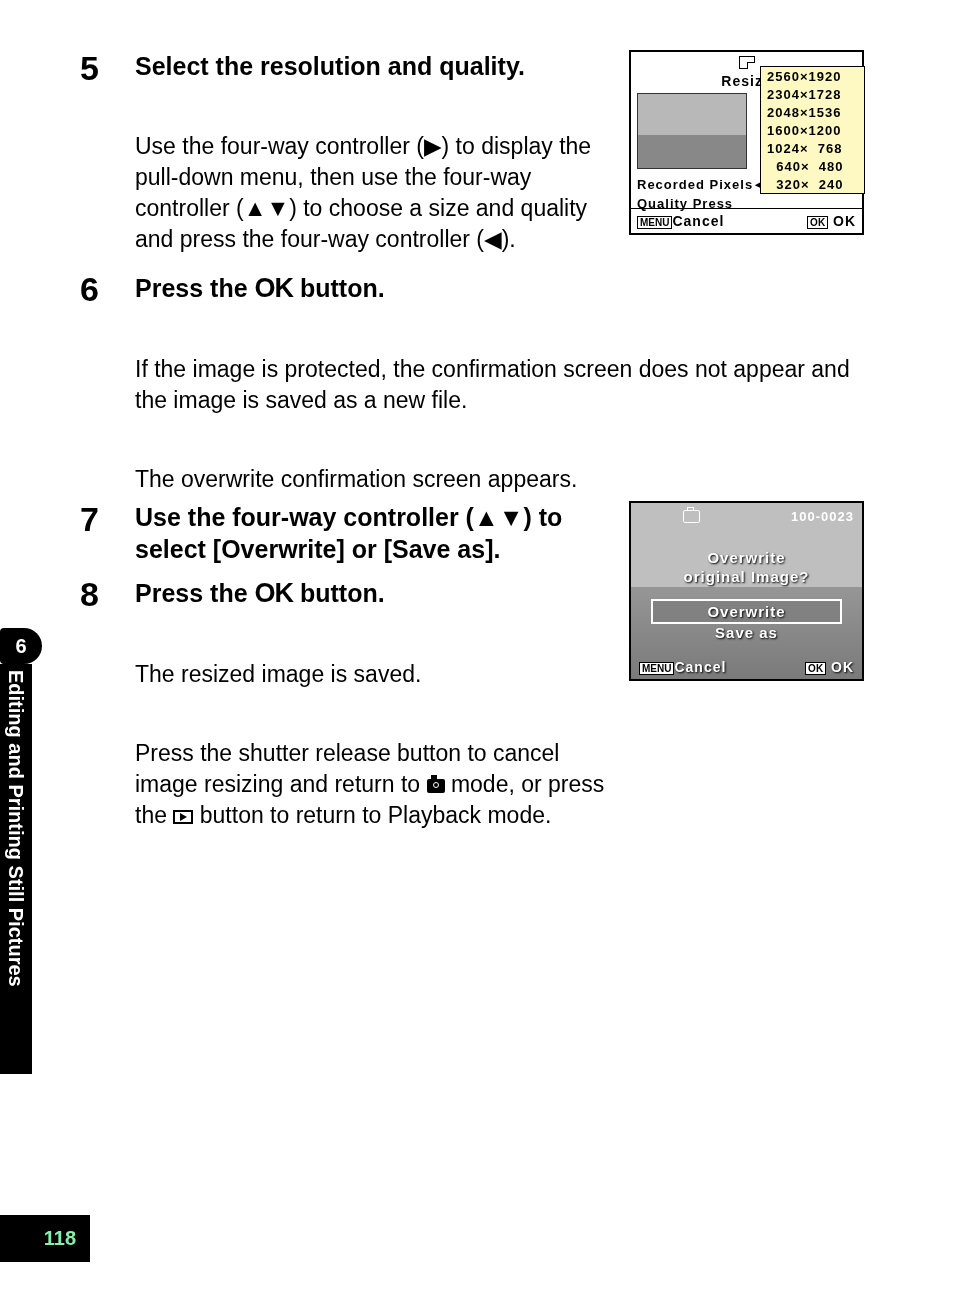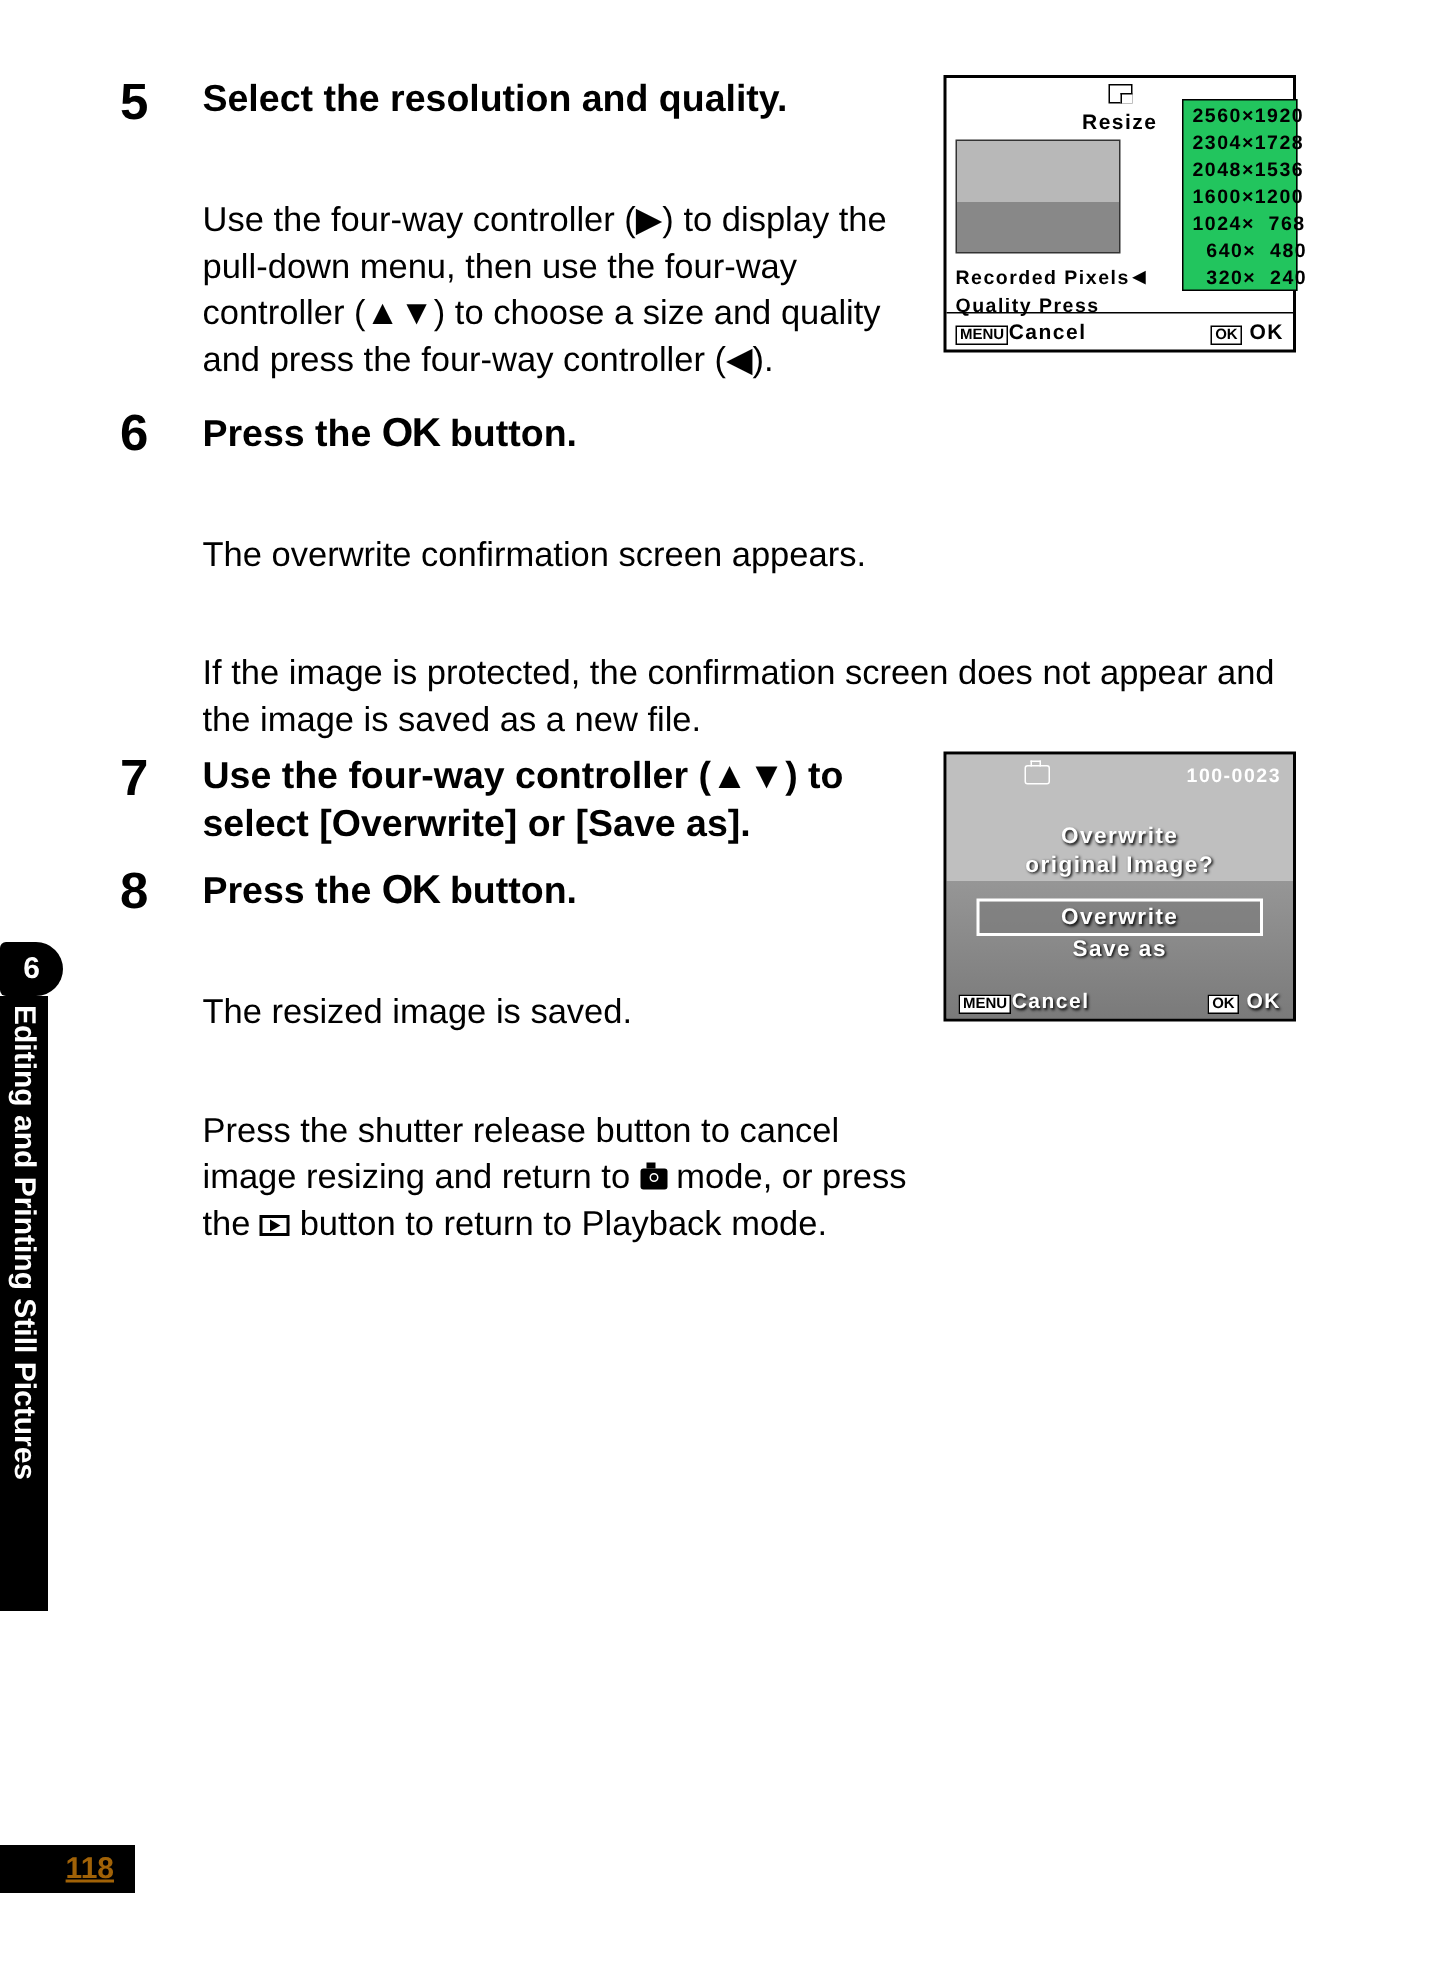--- a/index.html
+++ b/index.html
@@ -16,42 +16,42 @@
 
   .content-col { display: flex; gap: 18px; align-items: flex-start; }
   .text-col { flex: 1; }
 
   
   .lcd { border: 2px solid #000; background: #fff; font-family: Arial, sans-serif; font-weight: bold; letter-spacing: 1px; position: relative; }
   .lcd1 { width: 235px; height: 185px; flex-shrink: 0; }
   .lcd1-title { font-size: 14px; padding: 4px 6px; display: flex; align-items: center; gap: 4px; flex-direction: column; }
   .lcd1-thumb { width: 110px; height: 76px; margin: 0 6px 6px 6px; background: linear-gradient(#b8b8b8 0%, #b8b8b8 55%, #888 55%, #888 100%); border: 1px solid #333; position: relative; }
   .lcd1-row { font-size: 13px; padding: 2px 6px; display:flex; align-items:center; gap:2px;}
-  .lcd1-dd { border: 1.5px solid #000; width: 77px; position: absolute; top: 14px; right: -3px; background:#22c55e;}
+  .lcd1-dd { border: 1.5px solid #000; width: 105px; position: absolute; top: 14px; right: -3px; background:#fef9c3;}
   .lcd1-dd-item { font-size: 13px; padding: 1.5px 6px; border-bottom: 0; text-align: left; white-space: pre;}
   .lcd1-footer { border-top: 1.5px solid #000; padding: 4px 6px; font-size: 14px; display: flex; justify-content: space-between; align-items:center; position:absolute; bottom:0; left:0; right:0;}
   .menu-box { border: 1.5px solid #000; font-size: 10px; padding: 0 2px; letter-spacing: 0; }
   .ok-box { border: 1.5px solid #000; font-size: 10px; padding: 0 2px; letter-spacing: 0; }
 
   .lcd2 { width: 235px; height: 180px; flex-shrink: 0; background: linear-gradient(#bfbfbf 0%, #bfbfbf 48%, #969696 48%, #7a7a7a 100%); color:#fff; position:relative;}
   .lcd2-top { display:flex; justify-content:space-between; padding:6px 8px; font-size:13px; align-items:center;margin-left:44px;}
   .lcd2-msg { text-align:center; font-size:15px; margin-top:18px; text-shadow: 1px 1px 2px #000; line-height:1.3;}
   .lcd2-opts { margin-top:14px;}
   .lcd2-opt { text-align:center; font-size:15px; padding:2px 0; text-shadow:1px 1px 2px #000;}
   .lcd2-opt.sel { outline:2px solid #fff; margin:0 22px; background: rgba(120,120,120,0.6);}
   .lcd2-footer { position:absolute; bottom:4px; left:0; right:0; padding:0 8px; font-size:14px; display:flex; justify-content:space-between; align-items:center; text-shadow:1px 1px 2px #000;}
   .lcd2 .menu-box, .lcd2 .ok-box { background:#fff; color:#000; text-shadow:none;}
 
   
   .sidetab { position: absolute; left: 0; top: 628px; height: 450px; }
   .sidetab-chip { width: 42px; height: 36px; background: #000; border-radius: 4px 18px 18px 4px; color:#fff; display:flex; align-items:center; justify-content:center; font-size:20px; font-weight:bold;}
   .sidetab-bar { width: 32px; height: 410px; background: #000; color:#fff; writing-mode: vertical-rl; text-align: left; font-weight:bold; font-size:20px; padding-top:6px; padding-right:5px;}
 
   
-  .pgbar { position:absolute; left:0; bottom:52px; width:90px; height:32px; background:#000; color:#a16207; font-weight:bold; font-size:20px; display:flex; align-items:center; justify-content:flex-end; padding-right:14px;text-decoration:underline;}
+  .pgbar { position:absolute; left:0; bottom:52px; width:90px; height:47px; background:#000; color:#86efac; font-weight:bold; font-size:20px; display:flex; align-items:center; justify-content:flex-end; padding-right:14px;}
 
   .resize-icon { width:16px; height:13px; border:1.5px solid #000; position:relative; display:inline-block;}
   .resize-icon::after { content:""; position:absolute; right:-1px; bottom:-1px; width:7px; height:6px; border-left:1.5px solid #000; border-top:1.5px solid #000; background:#fff;}
   .cam-icon { width:17px; height:13px; border:1.5px solid #fff; position:relative; display:inline-block; border-radius:2px;}
   .cam-icon::before{content:"";position:absolute;top:-4px;left:3px;width:5px;height:3px;border:1.5px solid #fff;border-bottom:none;}
 </style>
 </head>
 <body>
 
 <div class="page">
@@ -99,22 +99,22 @@
       </div>
     </div>
   </div>
 
   <div class="step" style="margin-top:10px;">
     <div class="step-num">6</div>
     <div class="step-body">
       <div class="step-title">
         <span>Press the </span><span class="ok-glyph">OK</span><span> button.</span>
       </div>
+      <div class="step-desc">If the image is protected, the confirmation screen does not appear and the image is saved as a new file.</div>
       <div class="step-desc">The overwrite confirmation screen appears.</div>
-      <div class="step-desc">If the image is protected, the confirmation screen does not appear and the image is saved as a new file.</div>
     </div>
   </div>
 
   <div class="content-col">
     <div class="text-col">
       <div class="step">
         <div class="step-num">7</div>
         <div class="step-body">
           <div class="step-title">Use the four-way controller (▲▼) to select [Overwrite] or [Save as].</div>
         </div>

